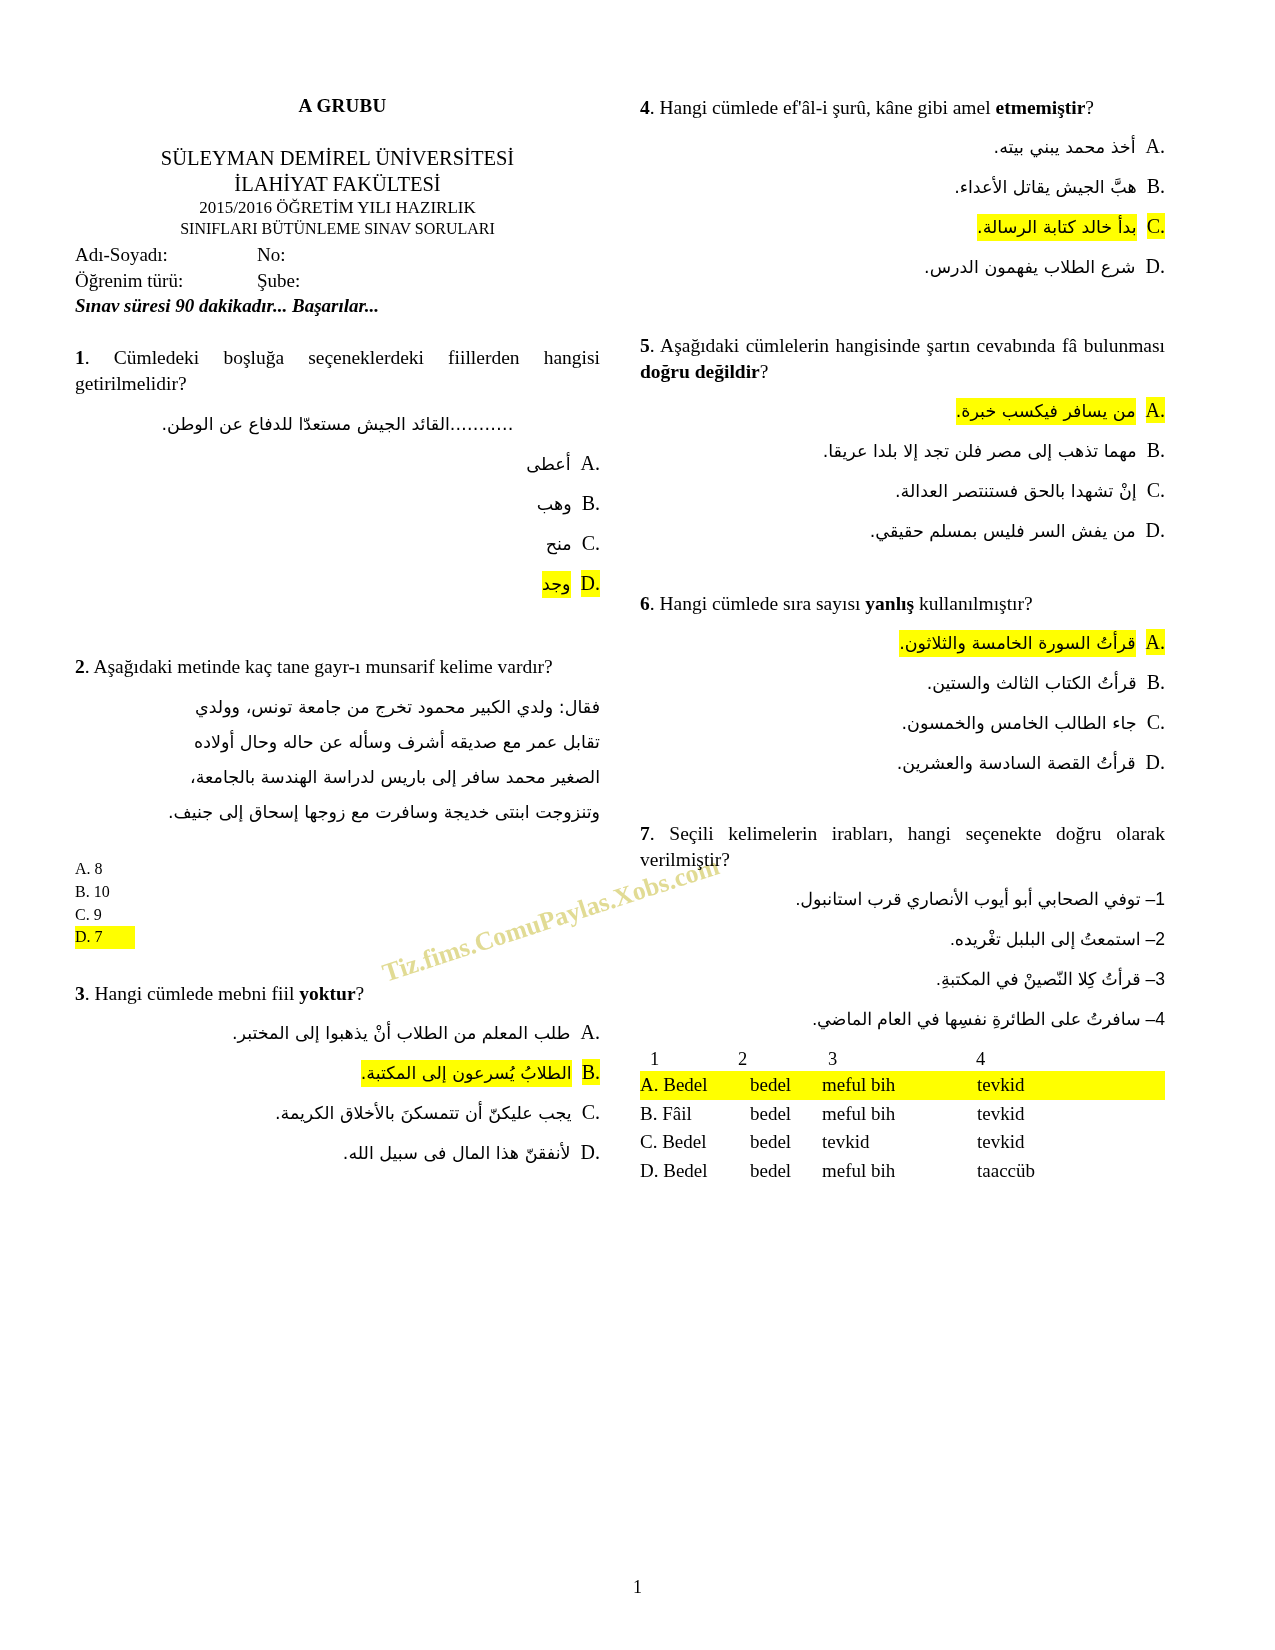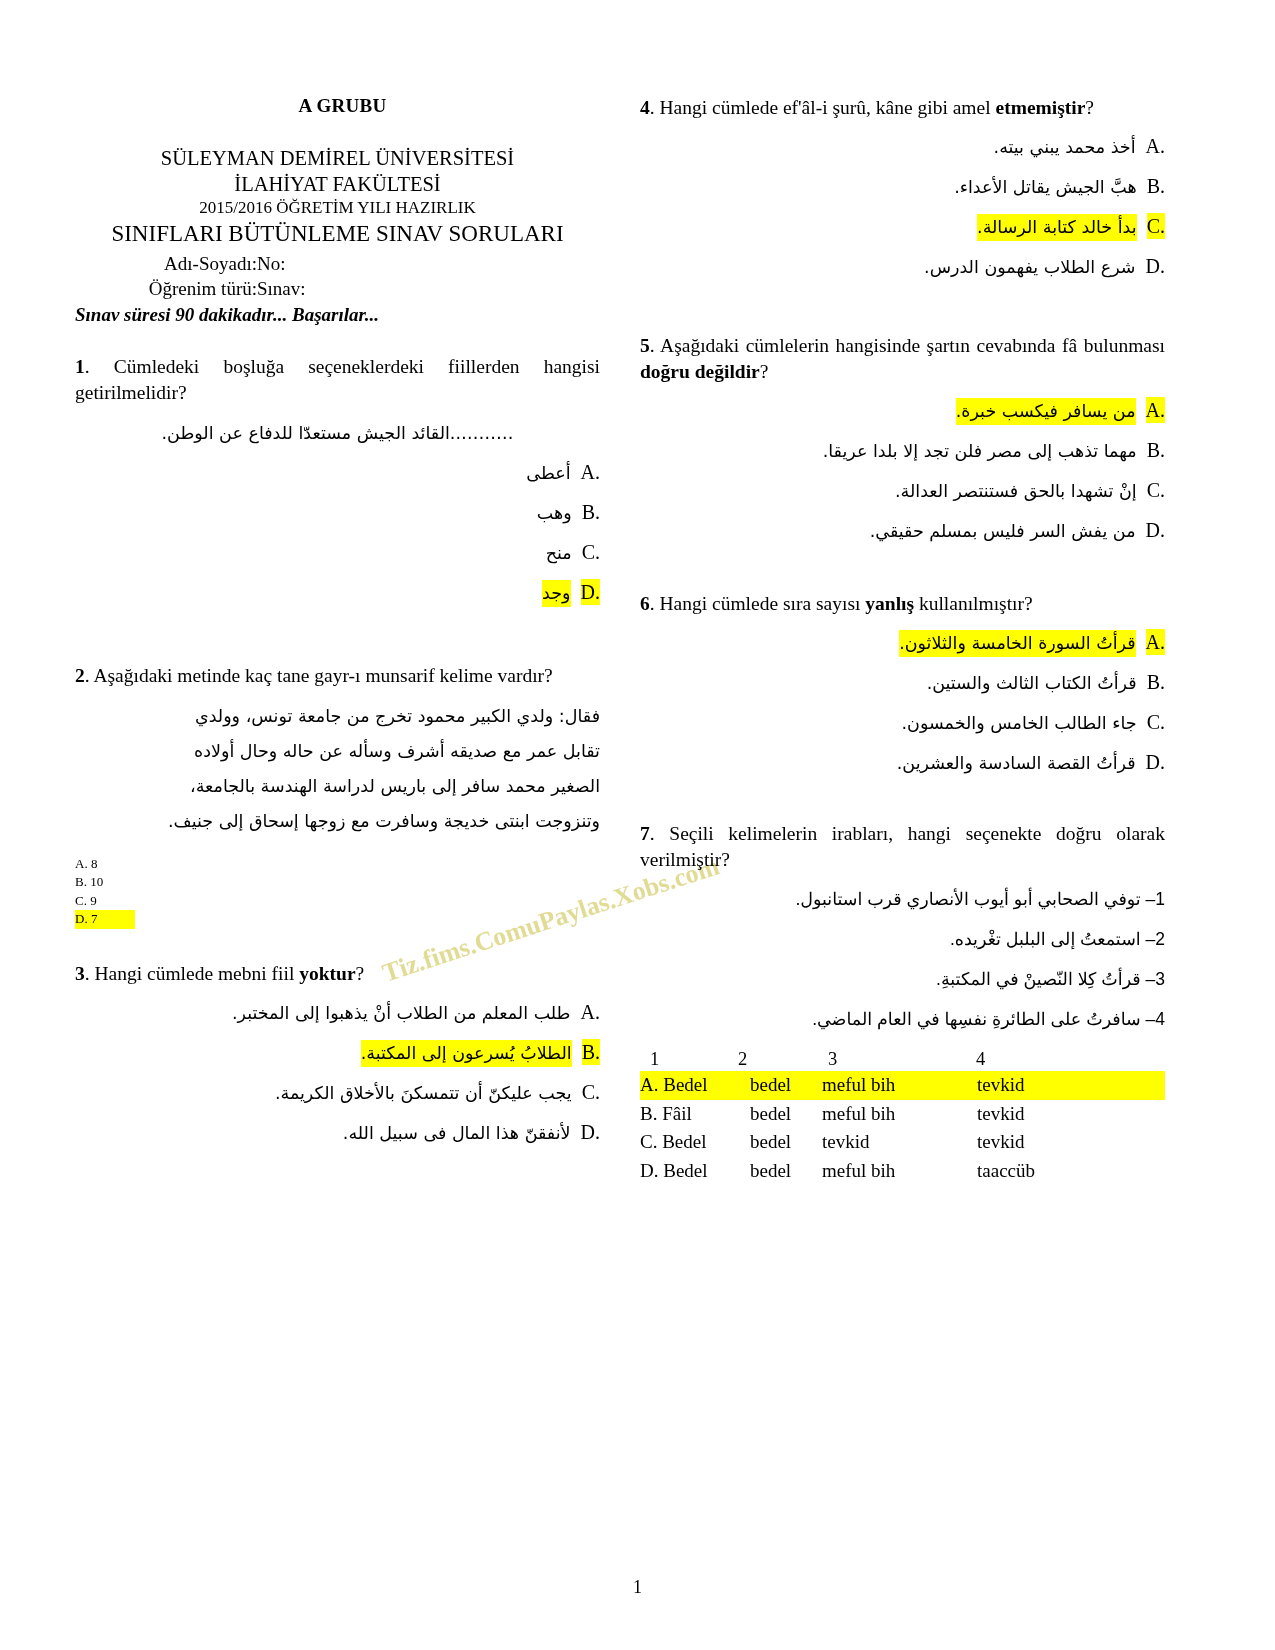--- a/index.html
+++ b/index.html
@@ -41,28 +41,28 @@
     padding-left: 10px;
   }
   .school {
     text-align: center;
     font-weight: normal;
     font-size: 20.5px;
     line-height: 1.27;
     margin-bottom: 2px;
   }
   .school .l3 { font-size: 17px; }
-  .school .l4 { font-size: 23px; }
+  .school .l4 { font-size: 16px; }
   .fields {
     font-size: 19px;
     line-height: 1.35;
     margin-top: 3px;
   }
   .fields .row { display: flex; }
-  .fields .f1 { width: 182px; text-align: right; }
+  .fields .f1 { width: 182px; }
   .duration {
     font-style: italic;
     font-weight: bold;
     font-size: 19px;
     margin-top: 2px;
   }
   
   .q {
     margin-top: 28px;
     font-size: 19.5px;
@@ -104,23 +104,23 @@
     direction: rtl;
     font-family: "DejaVu Sans", sans-serif;
     font-size: 17.5px;
     line-height: 2.0;
     text-align: justify;
     margin-top: 10px;
     position: relative;
     z-index: 1;
   }
   .plainopts {
-    font-size: 13px;
+    font-size: 16px;
     line-height: 1.42;
-    margin-top: 16px;
+    margin-top: 28px;
   }
   .plainopts div { width: 60px; }
   
   .numhdr {
     display: flex;
     font-size: 18.5px;
     margin-top: 14px;
     padding-left: 10px;
   }
   .numhdr span:nth-child(1) { width: 88px; }
@@ -178,21 +178,21 @@
         <div class="l4">SINIFLARI BÜTÜNLEME SINAV SORULARI</div>
       </div>
 
       <div class="fields">
         <div class="row">
           <span class="f1">Adı-Soyadı:</span>
           <span>No:</span>
         </div>
         <div class="row">
           <span class="f1">Öğrenim türü:</span>
-          <span>Sınav:</span>
+          <span>Şube:</span>
         </div>
       </div>
       <div class="duration">Sınav süresi 90 dakikadır... Başarılar...</div>
 
       <div class="q">
         <div class="qtext"><span class="qnum">1</span><span>. Cümledeki boşluğa seçeneklerdeki fiillerden hangisi getirilmelidir?</span></div>
         <div class="fill ar">………..القائد الجيش مستعدّا للدفاع عن الوطن.</div>
         <div class="optline">
           <span class="lbl">A.</span>
           <span class="txt ar">أعطى</span>

